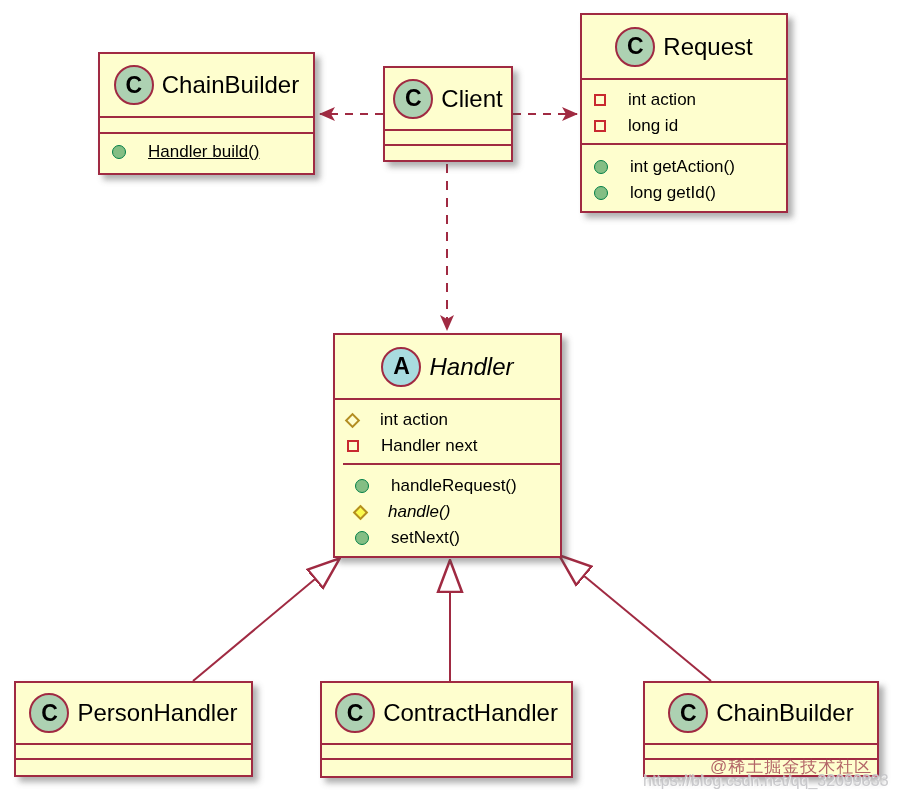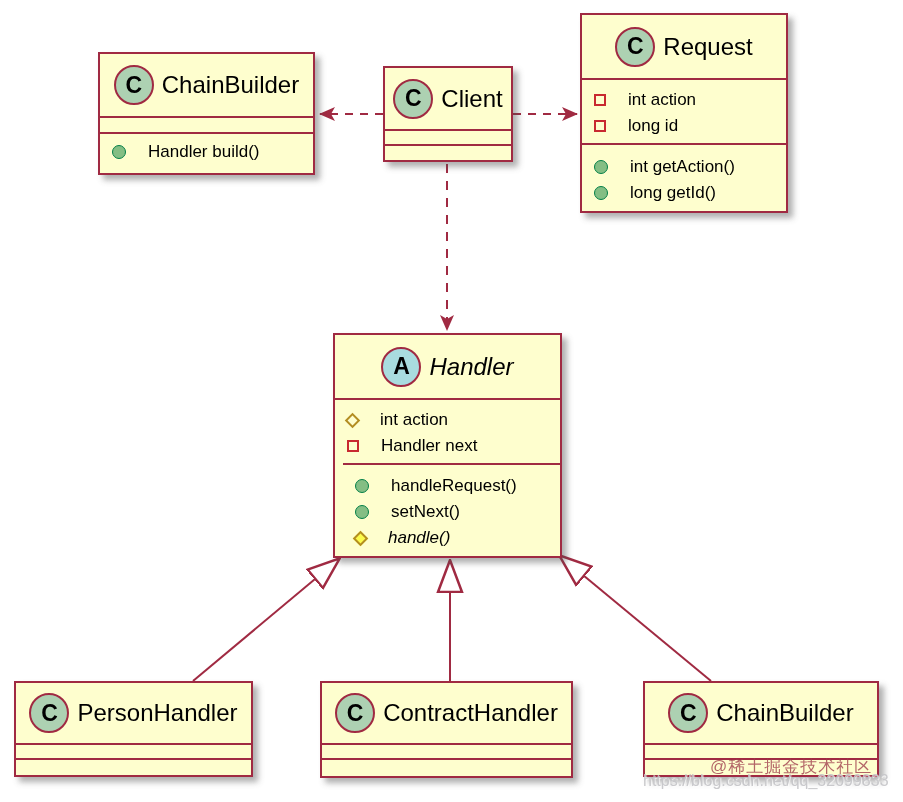--- a/index.html
+++ b/index.html
@@ -61,21 +61,21 @@
     display:flex;
     align-items:center;
     gap:22px;
     height:26px;
   }
   .member-text{
     font-size:17px;
     color:#000;
     white-space:nowrap;
   }
-  .member-text.static{text-align:center;}
+  .member-text.static{text-decoration:underline;text-align:center;}
   .member-text.abstract{font-style:italic;}
   .icon{flex:0 0 auto;display:inline-block;box-sizing:border-box;}
   .icon-public{
     width:14px;height:14px;border-radius:50%;
     background:#84BE84;border:1.5px solid #038048;
   }
   .icon-private{
     width:12px;height:12px;
     background:transparent;border:2px solid #C82930;
   }
@@ -192,27 +192,27 @@
         <span class="icon icon-private"></span>
         <span class="member-text">Handler next</span>
       </div>
     </div>
     <div class="cls-section grow" style="padding-top:8px;margin-left:8px;">
       <div class="member">
         <span class="icon icon-public"></span>
         <span class="member-text">handleRequest()</span>
       </div>
       <div class="member">
-        <span class="icon icon-public"></span>
-        <span class="member-text">setNext()</span>
-      </div>
-      <div class="member">
         <span class="icon icon-protected filled"></span>
         <span class="member-text abstract">handle()</span>
       </div>
+      <div class="member">
+        <span class="icon icon-public"></span>
+        <span class="member-text">setNext()</span>
+      </div>
     </div>
   </div>
 
   <div class="uml-class" style="left:14px;top:681px;width:239px;height:96px;">
     <div class="cls-header" style="height:60px;">
       <span class="badge badge-class">C</span>
       <span class="cls-name">PersonHandler</span>
     </div>
     <div class="cls-section" style="height:15px;"></div>
     <div class="cls-section grow"></div>

